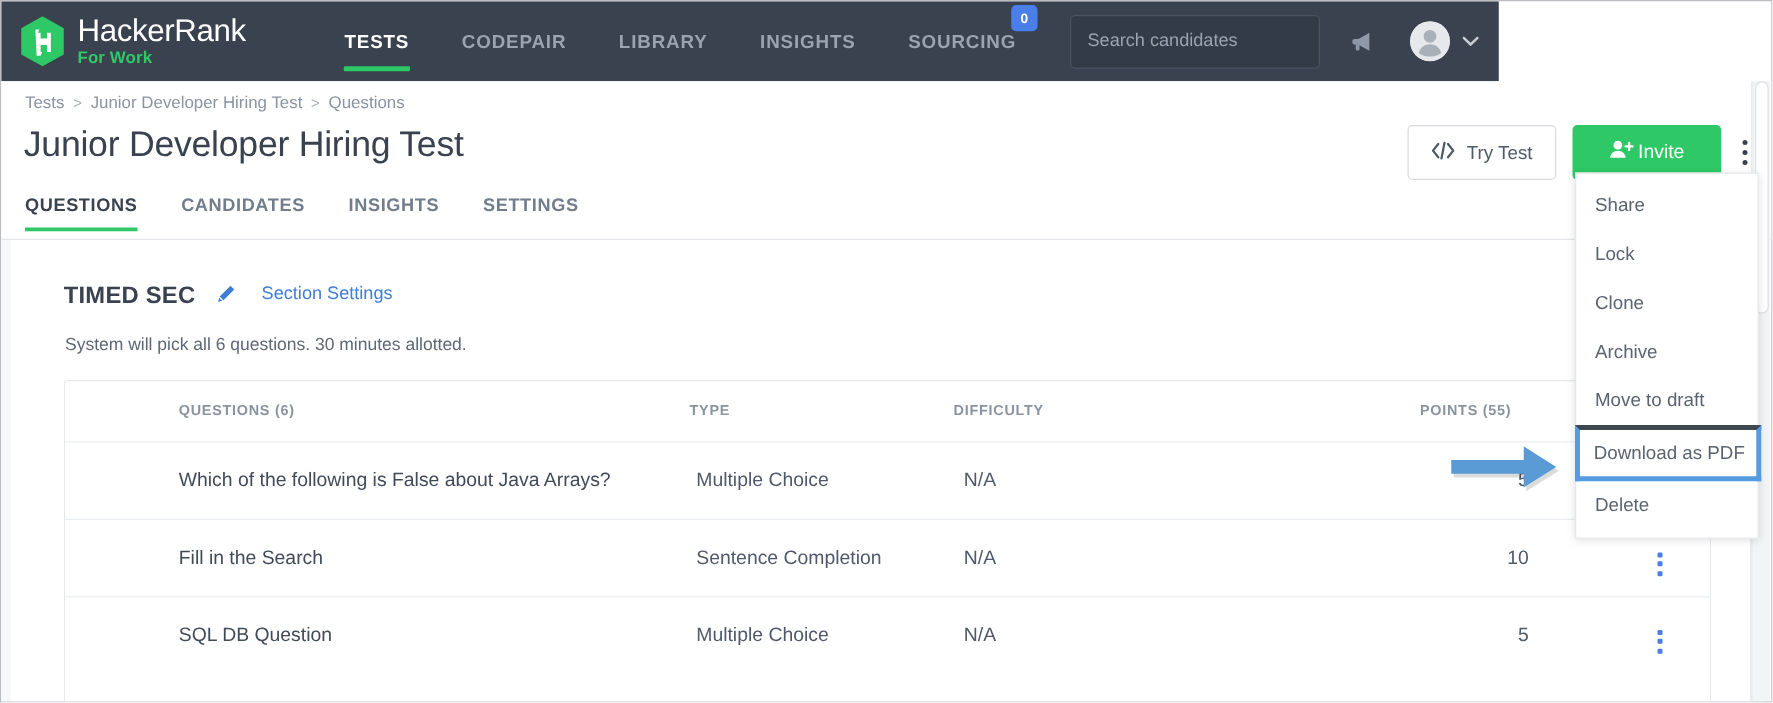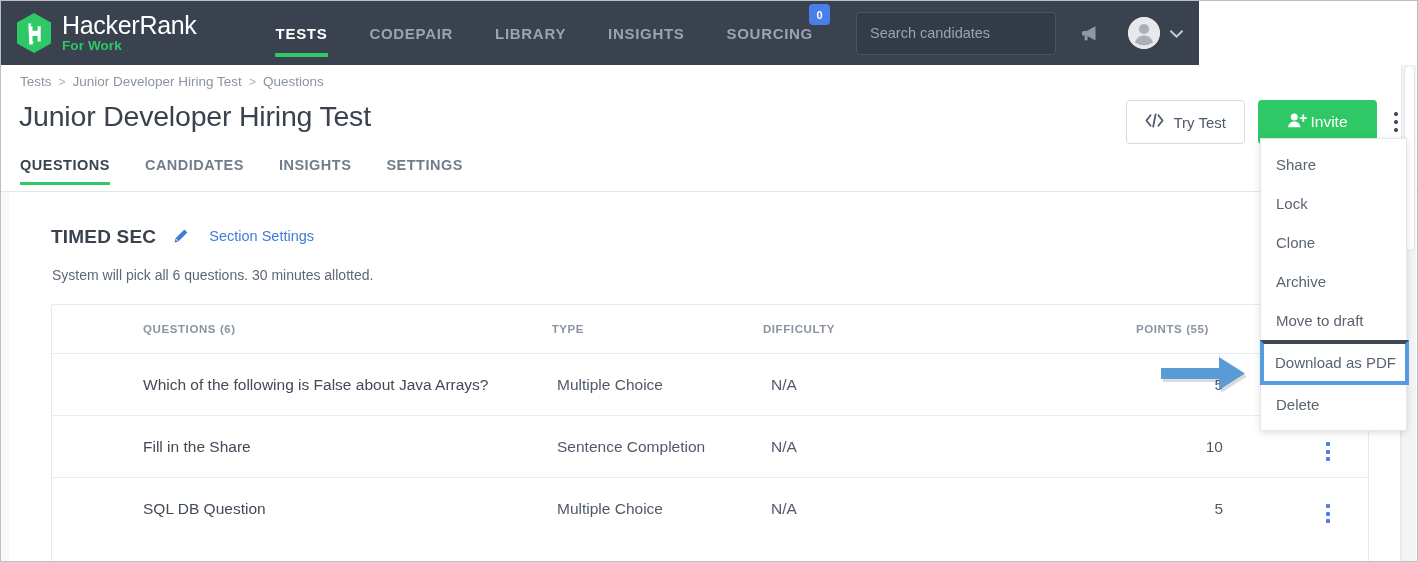--- a/index.html
+++ b/index.html
@@ -386,21 +386,21 @@
           <div class="c c-act">
             <span class="dots-v">
                 <i></i>
                 <i></i>
                 <i></i>
               </span>
           </div>
         </div>
 
         <div class="t-row t-body">
-          <div class="c c-q">Fill in the Share</div>
+          <div class="c c-q">Fill in the Search</div>
           <div class="c c-type">Sentence Completion</div>
           <div class="c c-diff">N/A</div>
           <div class="c c-pts">10</div>
           <div class="c c-act">
             <span class="dots-v">
                 <i></i>
                 <i></i>
                 <i></i>
               </span>
           </div>

